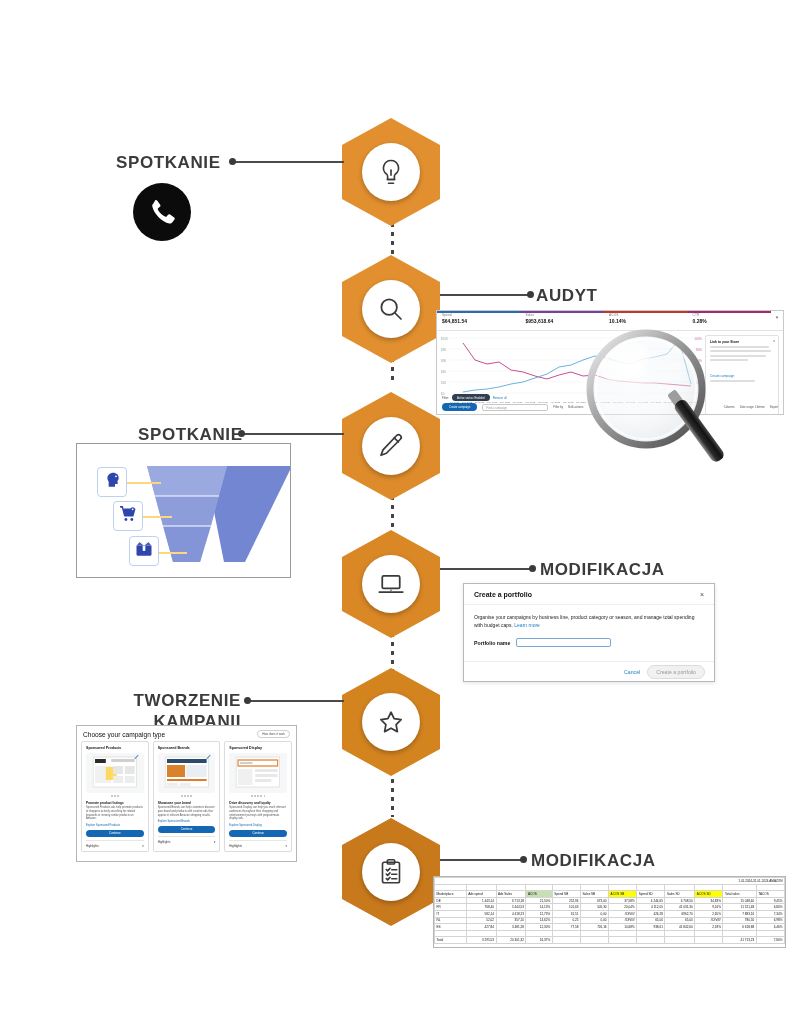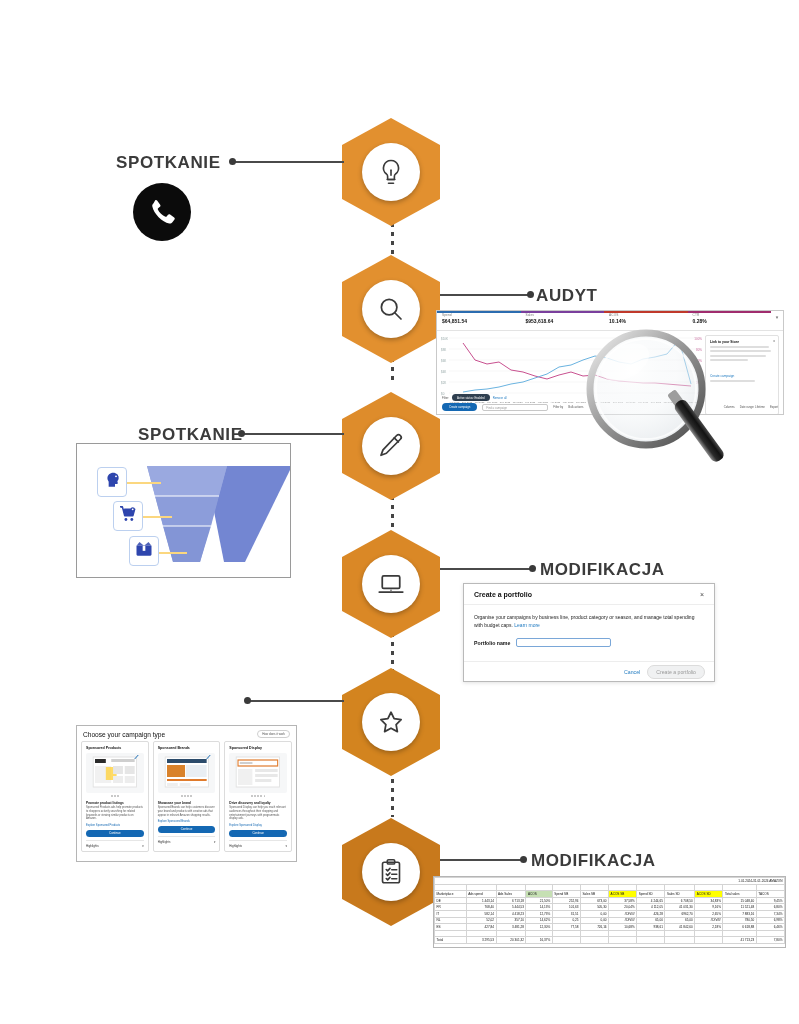--- a/index.html
+++ b/index.html
@@ -444,20 +444,22 @@
     <div class="disc">
       <span>
         <svg width="30" height="30" viewBox="0 0 24 24" fill="none" stroke="#3a3a3a" stroke-width="1.4" stroke-linejoin="round">
           <path d="M12 4.2 14.5 9.3l5.6.8-4 4 1 5.6-5.1-2.7-5.1 2.7 1-5.6-4-4 5.6-.8z"></path>
         </svg>
       </span>
     </div>
   </div>
   <div class="conn" style="left:248px;top:700px;width:96px;"></div>
   <div class="dot" style="left:244px;top:697px;"></div>
+  <div class="lbl" style="left:133px;top:690px;text-align:right;width:108px;">TWORZENIE
+KAMPANII</div>
 
   <div class="shot" id="kampanie-shot">
     <div class="cp-head">
       <span class="cp-title">Choose your campaign type</span>
       <span class="cp-pill">How does it work</span>
     </div>
     <div class="cp-grid">
 
       <div class="cp-card">
         <div class="cp-ct">Sponsored Products</div>

